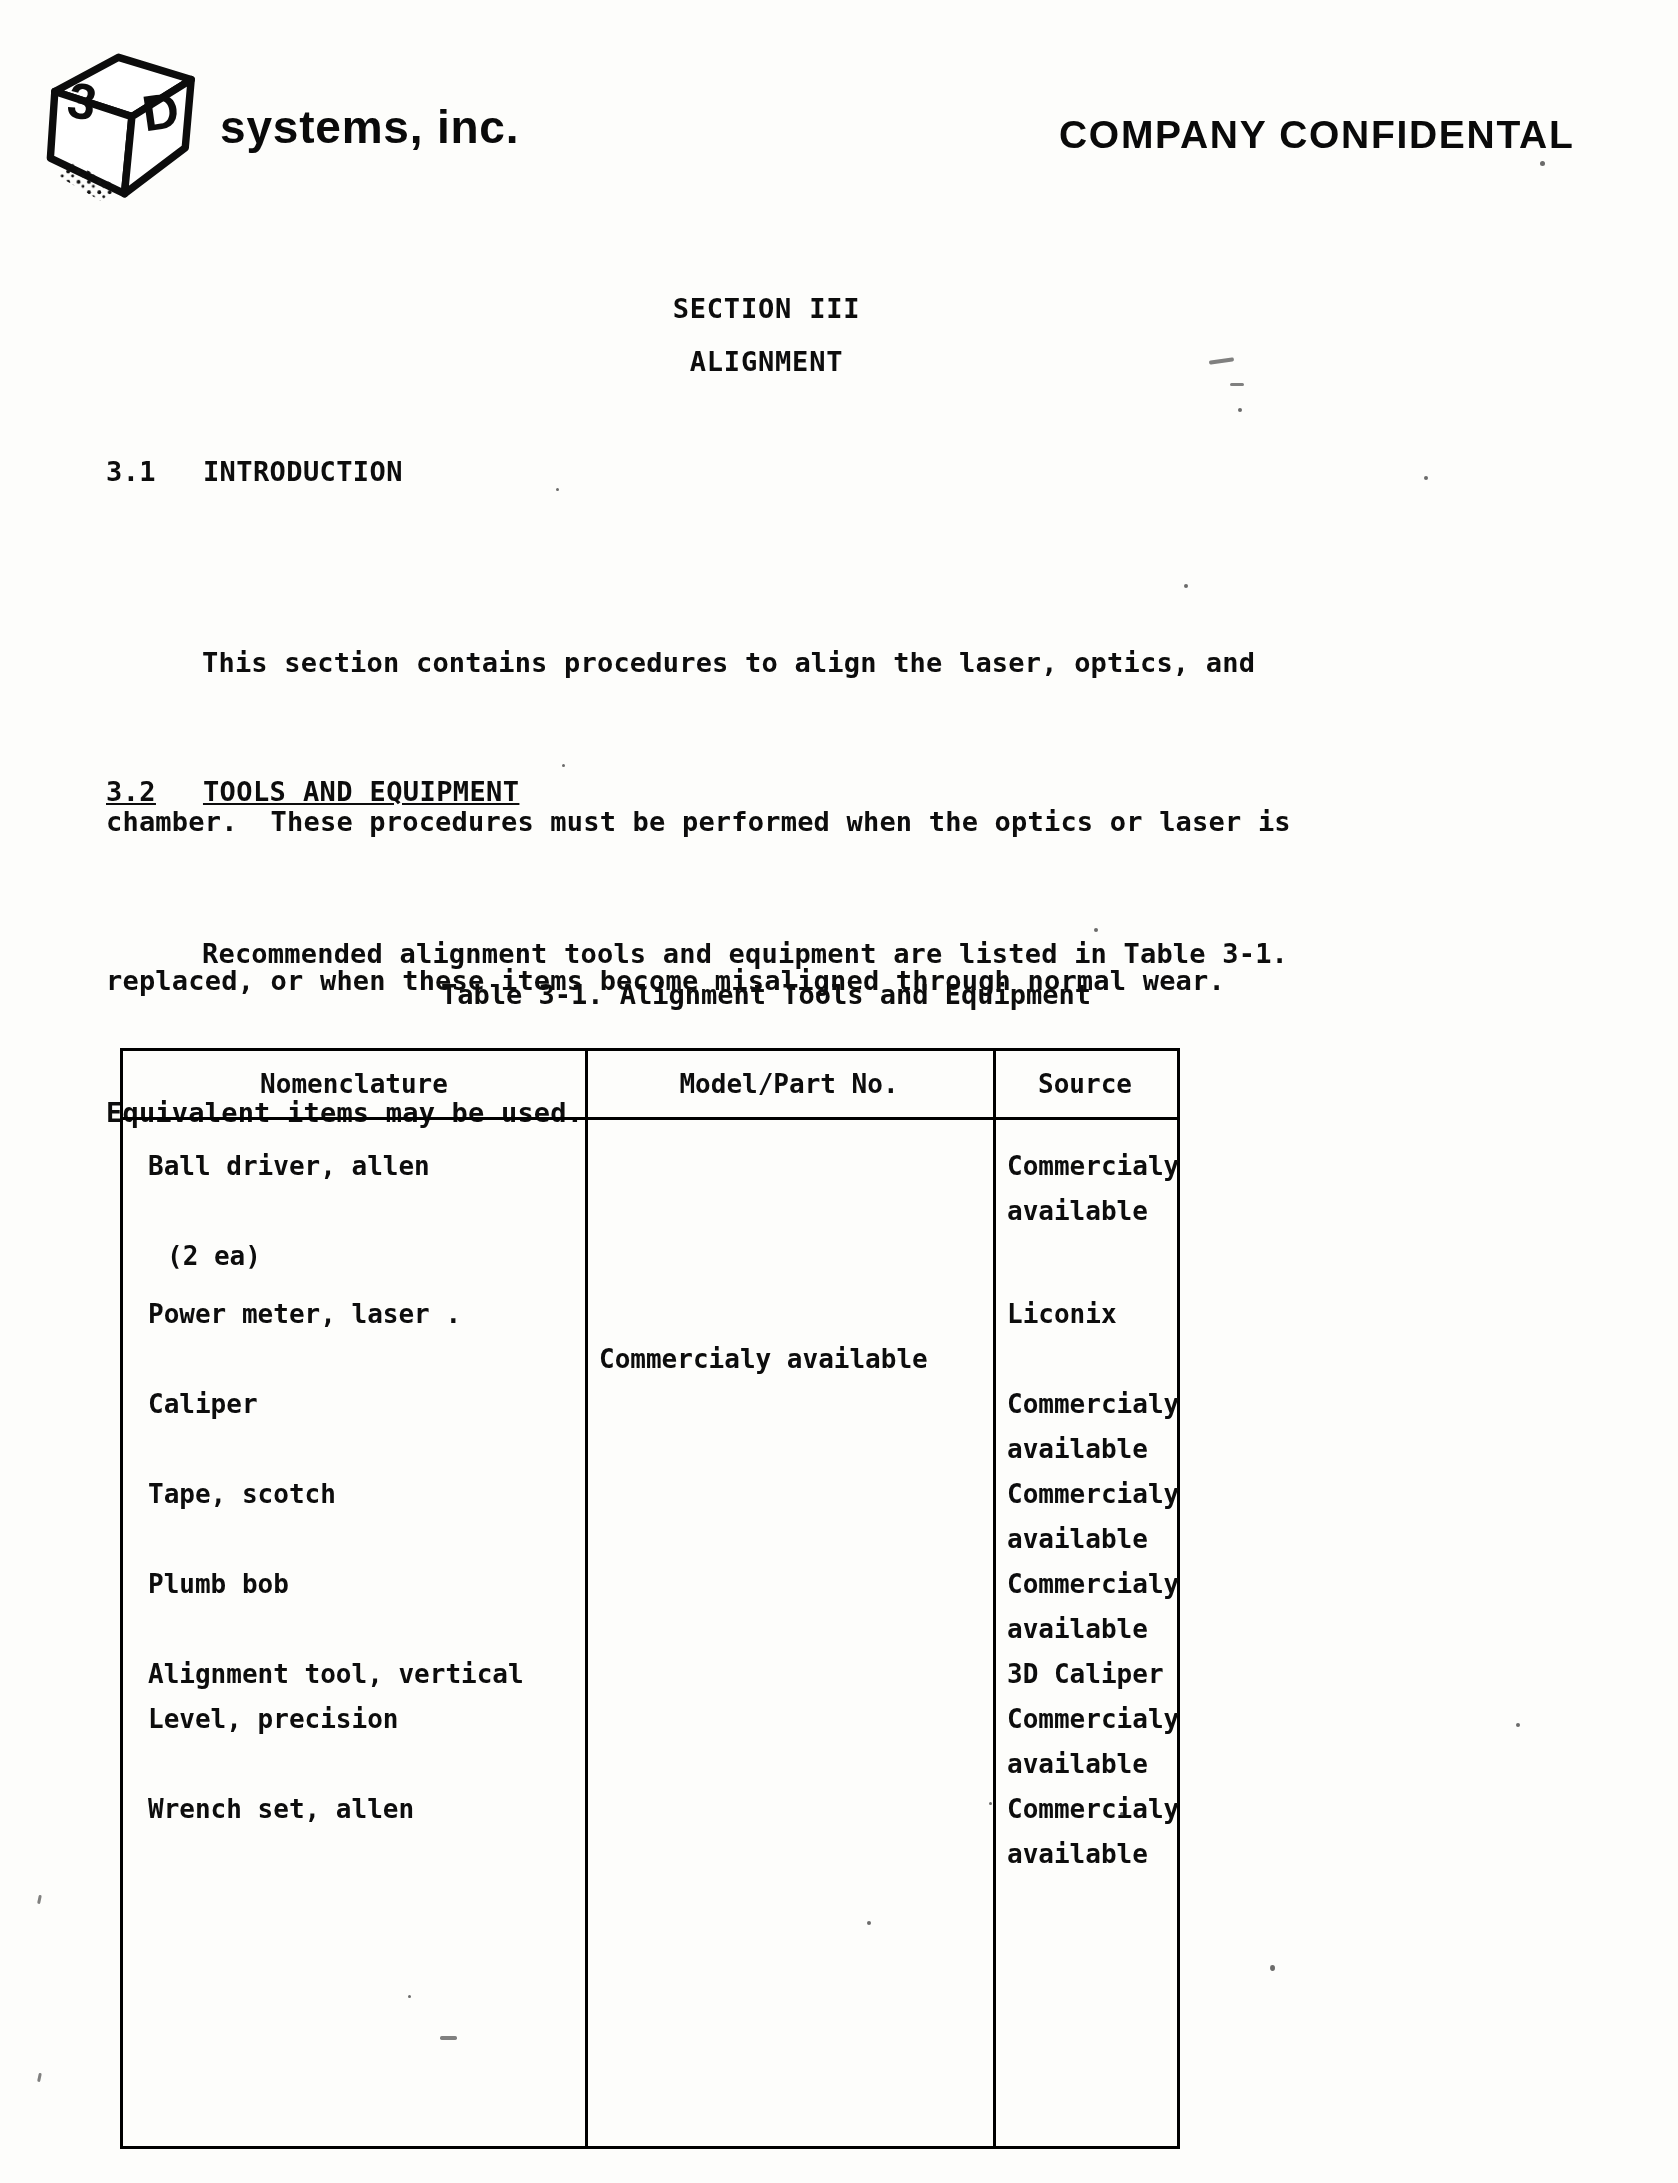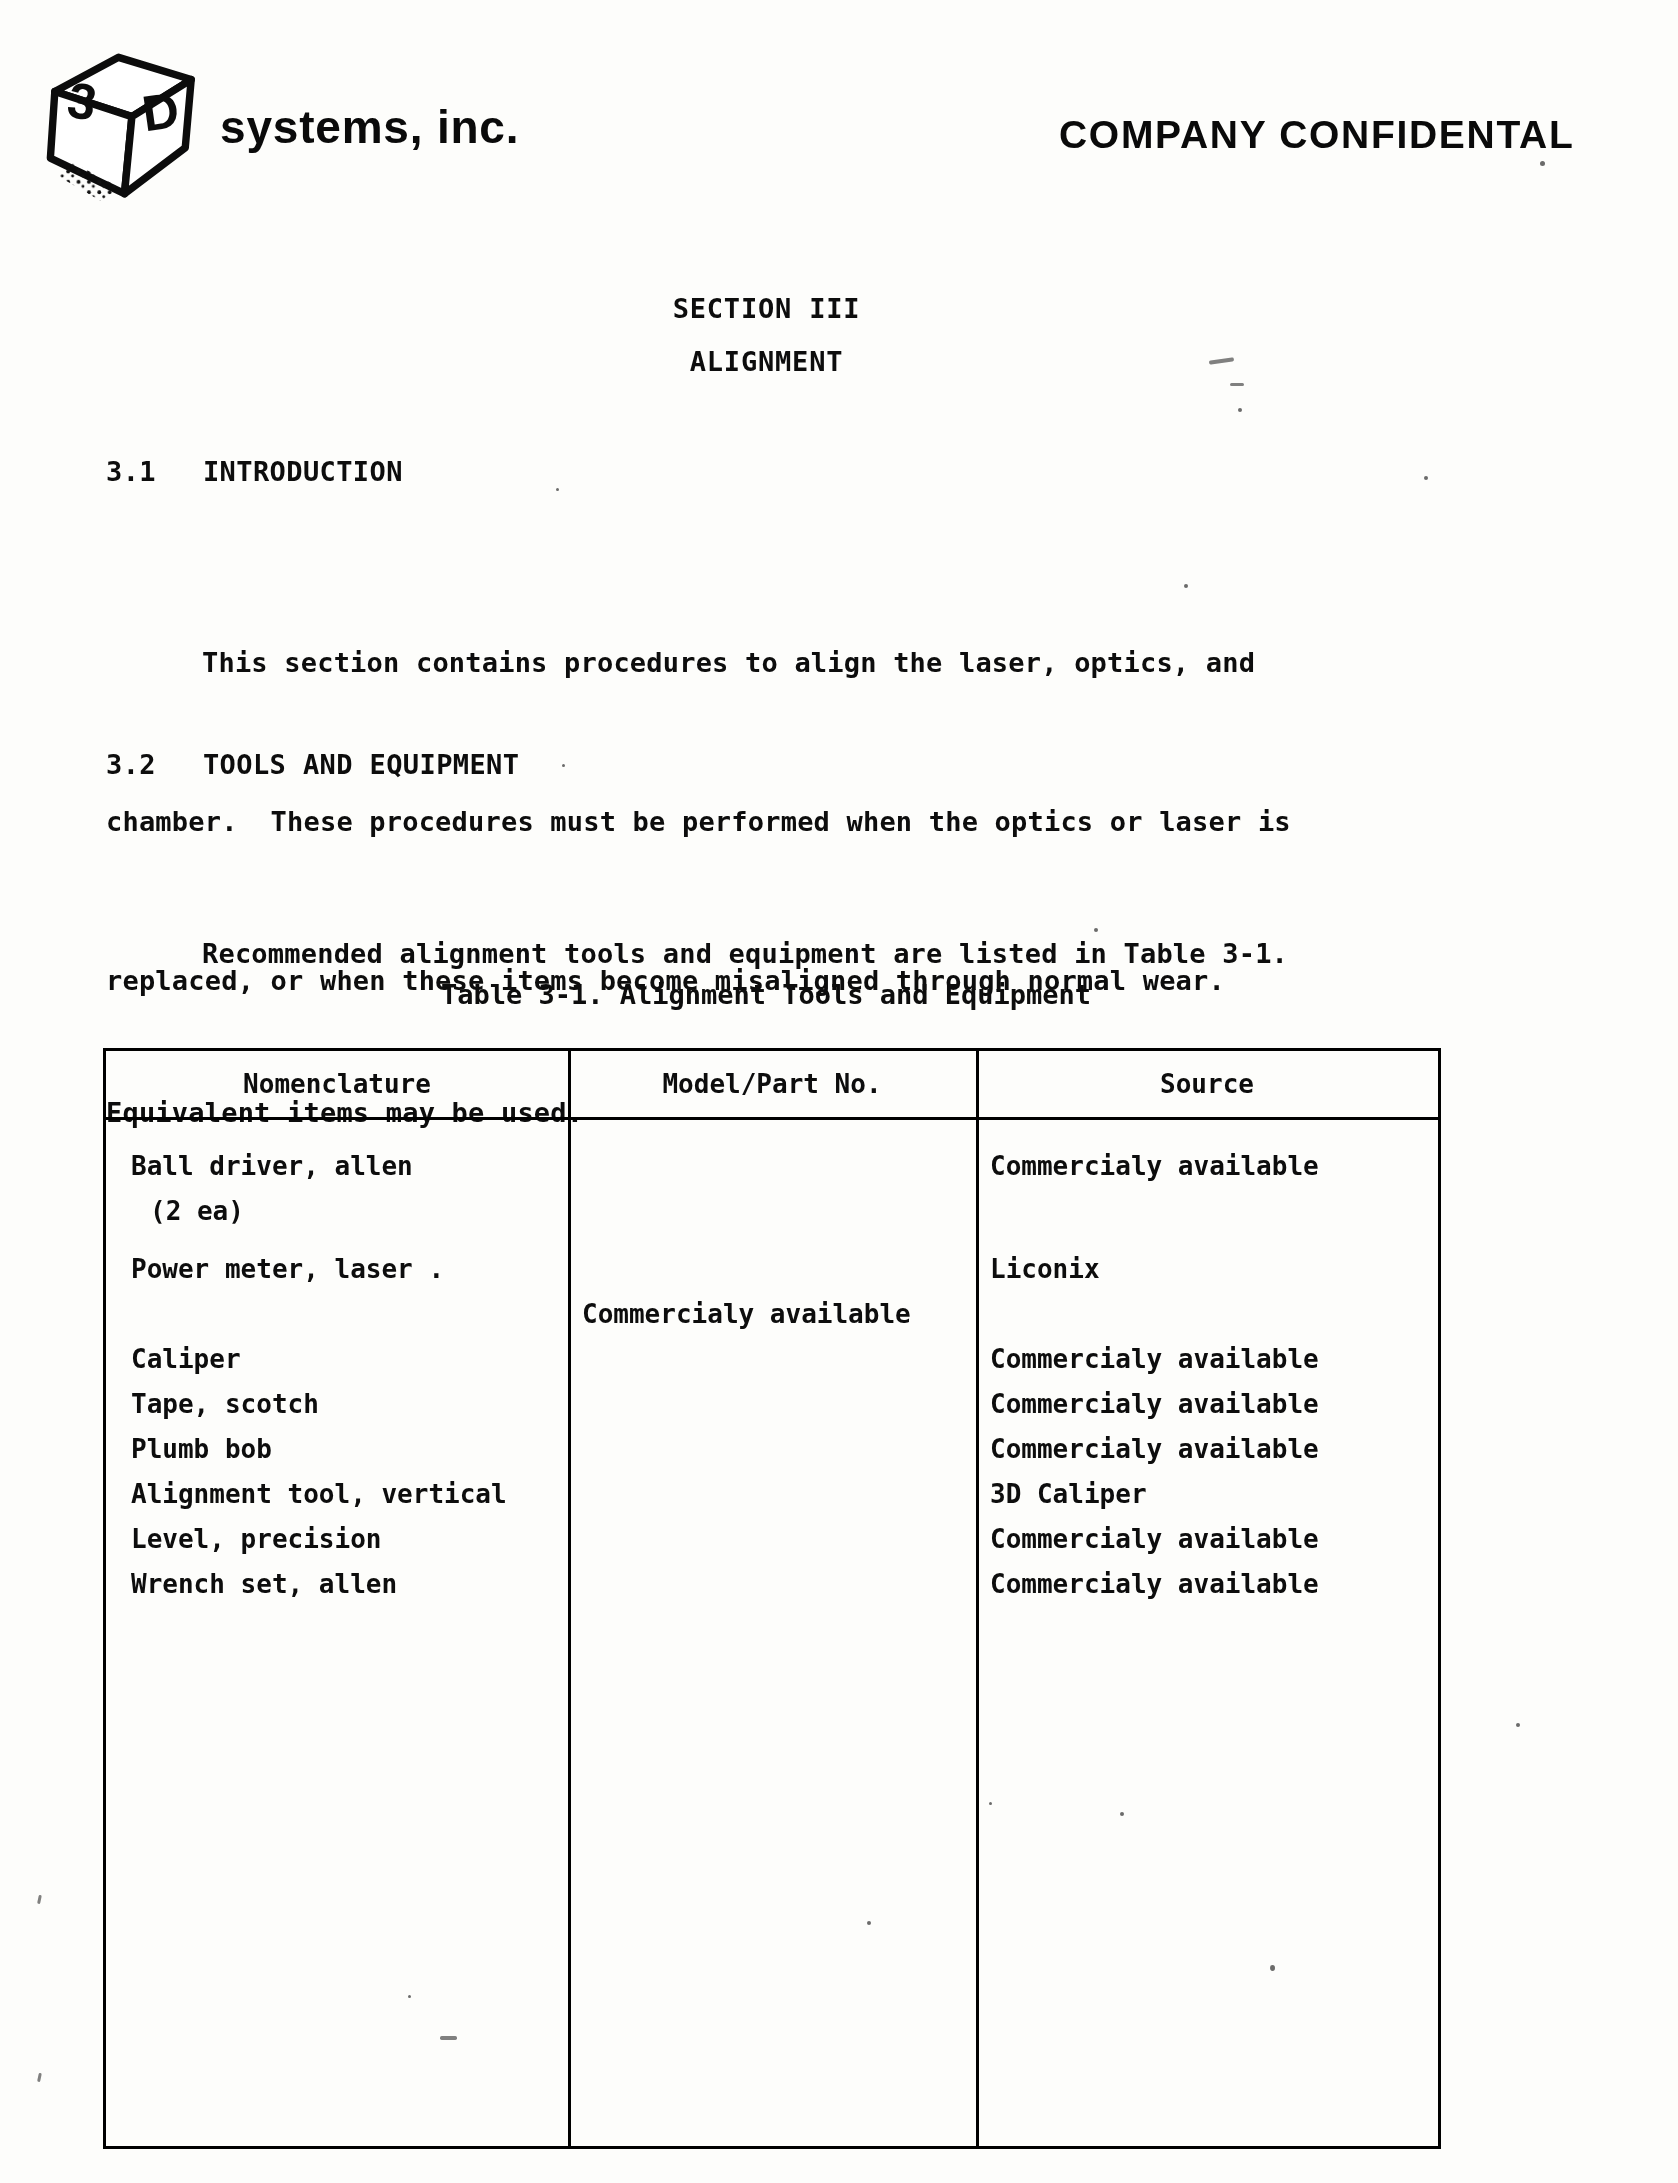--- a/index.html
+++ b/index.html
@@ -35,42 +35,42 @@
   .doc-title.l1 { top:293px; }
   .doc-title.l2 { top:346px; }
 
   
   .sec-head {
     position:absolute; left:106px;
     display:flex; gap:47px;
     font-size:27px; font-weight:700; letter-spacing:0.4px;
   }
   .sec-head.s31 { top:456px; }
-  .sec-head.s32 { top:749px; }
+  .sec-head.s32 { top:776px;text-decoration:underline; }
 
   
   .para {
     position:absolute; left:106px;
     font-size:27px; line-height:53px; font-weight:700;
     white-space:pre; letter-spacing:0.2px;
   }
   .para.p31 { top:530px; }
   .para.p32 { top:821px; }
   .para .indent { padding-left:96px; }
 
   
   .caption {
     position:absolute; top:979px; left:4px; width:1524px; text-align:center;
     font-size:27px; font-weight:700;
   }
 
   
   .tbl {
-    position:absolute; left:103px; top:1048px;
-    width:1338px; height:1101px;
+    position:absolute; left:120px; top:1048px;
+    width:1060px; height:1101px;
     border:3.4px solid #000;
   }
   .vline { position:absolute; top:0; bottom:0; width:2.5px; background:#000; }
   .vline.v1 { left:462px; }
   .vline.v2 { left:870px; }
   .thead {
     height:69px; border-bottom:3.4px solid #000;
     display:grid; grid-template-columns:462px 408px 1fr;
     align-items:center; text-align:center;
     font-size:26px; font-weight:700;

